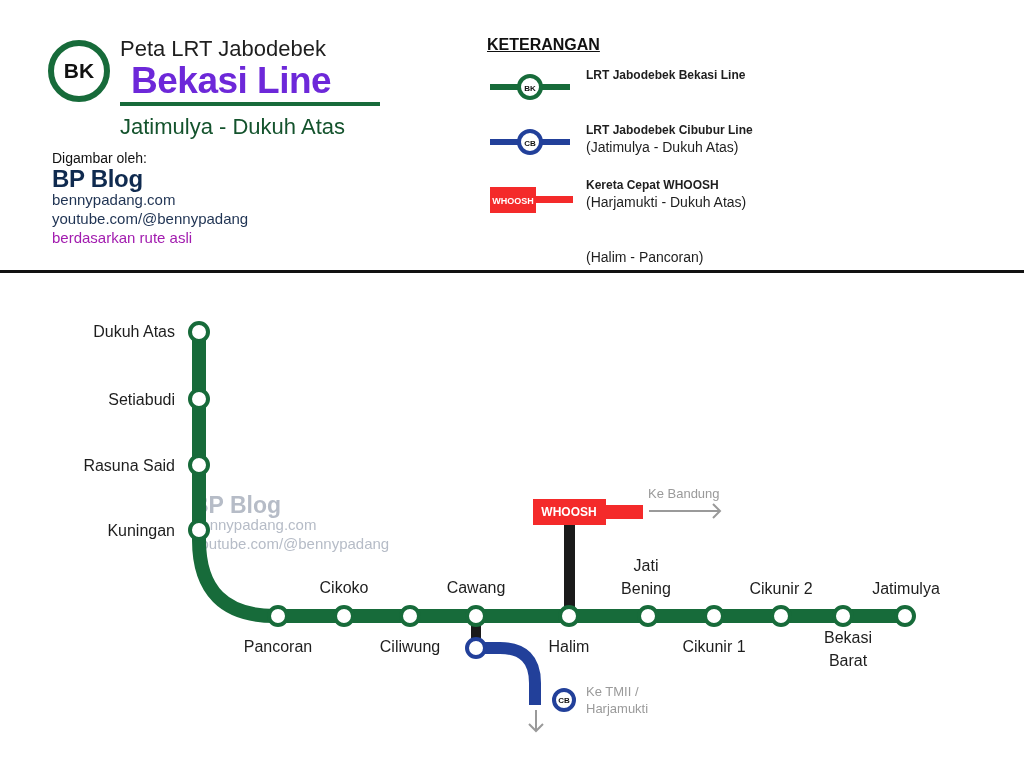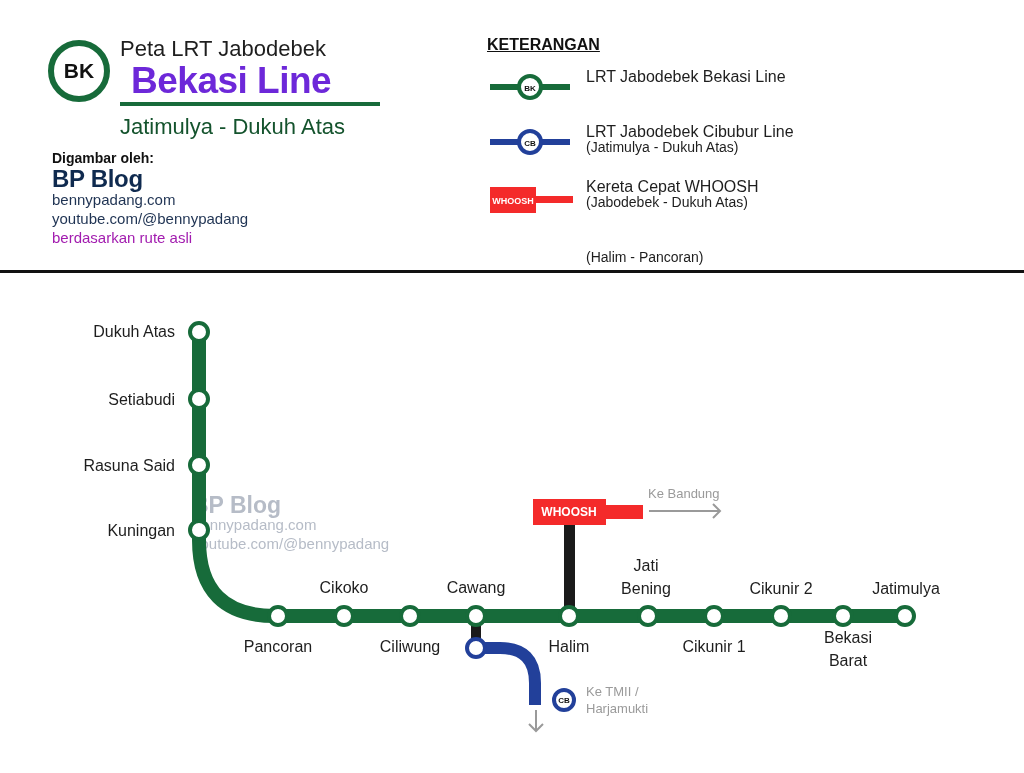--- a/index.html
+++ b/index.html
@@ -3,26 +3,26 @@
 <meta charset="utf-8">
 <style>
   html, body { margin:0; padding:0; background:#ffffff; }
   body { width:1024px; height:773px; position:relative; overflow:hidden; font-family:"Liberation Sans", sans-serif; color:#1e1e1e; }
   .abs { position:absolute; }
   .bk-badge { left:48px; top:40px; width:50px; height:50px; border:6px solid #176b3a; border-radius:50%; display:flex; align-items:center; justify-content:center; font-weight:bold; font-size:21px; color:#111; box-sizing:content-box; }
   .t-sub { left:120px; top:36px; font-size:22px; color:#1e1e1e; }
   .t-main { left:131px; top:60px; font-size:37px; font-weight:bold; color:#6d28d9; letter-spacing:-0.5px; }
   .t-rule { left:120px; top:102px; width:260px; height:4px; background:#176b3a; }
   .t-route { left:120px; top:114px; font-size:22px; color:#14532d; }
-  .credit-label { left:52px; top:150px; font-size:14px; font-weight:bold; color:#111; }
+  .credit-label { left:52px; top:150px; font-size:14px; font-weight:normal; color:#111; }
   .credit-brand { left:52px; top:165px; font-size:24px; font-weight:bold; color:#0f2a4f; letter-spacing:-0.3px; }
   .credit-line { left:52px; font-size:15px; color:#1f3353; }
   .credit-line.plain { color:#a21caf; }
   .legend-title { left:487px; top:36px; font-size:16px; font-weight:bold; color:#111;text-decoration:underline; }
-  .legend-name { left:586px; font-size:16px; font-weight:normal; color:#1e1e1e; }
+  .legend-name { left:586px; font-size:12px; font-weight:bold; color:#1e1e1e; }
   .legend-desc { left:586px; font-size:14px; color:#1e1e1e;margin-top:48px; }
   .divider { left:0; top:270px; width:1024px; height:3px; background:#111; }
   svg { position:absolute; left:0; top:0; }
   .st-label { font-family:"Liberation Sans", sans-serif; font-size:16px; fill:#1e1e1e; }
   .wm { font-family:"Liberation Sans", sans-serif; fill:#b6bcc7; }
   .grey-label { font-family:"Liberation Sans", sans-serif; font-size:13px; fill:#9a9a9a; }
 </style>
 </head>
 <body>
 
@@ -59,21 +59,21 @@
   <g>
     <rect x="490" y="187" width="46" height="26" fill="#f42a2a"></rect>
     <rect x="536" y="196" width="37" height="7" fill="#f42a2a"></rect>
     <text x="513" y="204" text-anchor="middle" font-size="9" font-weight="bold" font-family="Liberation Sans, sans-serif" fill="#fff">WHOOSH</text>
   </g>
 </svg>
 
 <div class="abs legend-name" style="top:68px">LRT Jabodebek Bekasi Line</div>
 <div class="abs legend-desc" style="top:91px">(Jatimulya - Dukuh Atas)</div>
 <div class="abs legend-name" style="top:123px">LRT Jabodebek Cibubur Line</div>
-<div class="abs legend-desc" style="top:146px">(Jabodebek - Dukuh Atas)</div>
+<div class="abs legend-desc" style="top:146px">(Harjamukti - Dukuh Atas)</div>
 <div class="abs legend-name" style="top:178px">Kereta Cepat WHOOSH</div>
 <div class="abs legend-desc" style="top:201px">(Halim - Pancoran)</div>
 
 <div class="abs divider"></div>
 
 <svg width="1024" height="773">
 
   <g>
     <text class="wm" x="192" y="513" font-size="23" font-weight="bold">BP Blog</text>
     <text class="wm" x="193" y="530" font-size="15">bennypadang.com</text>

